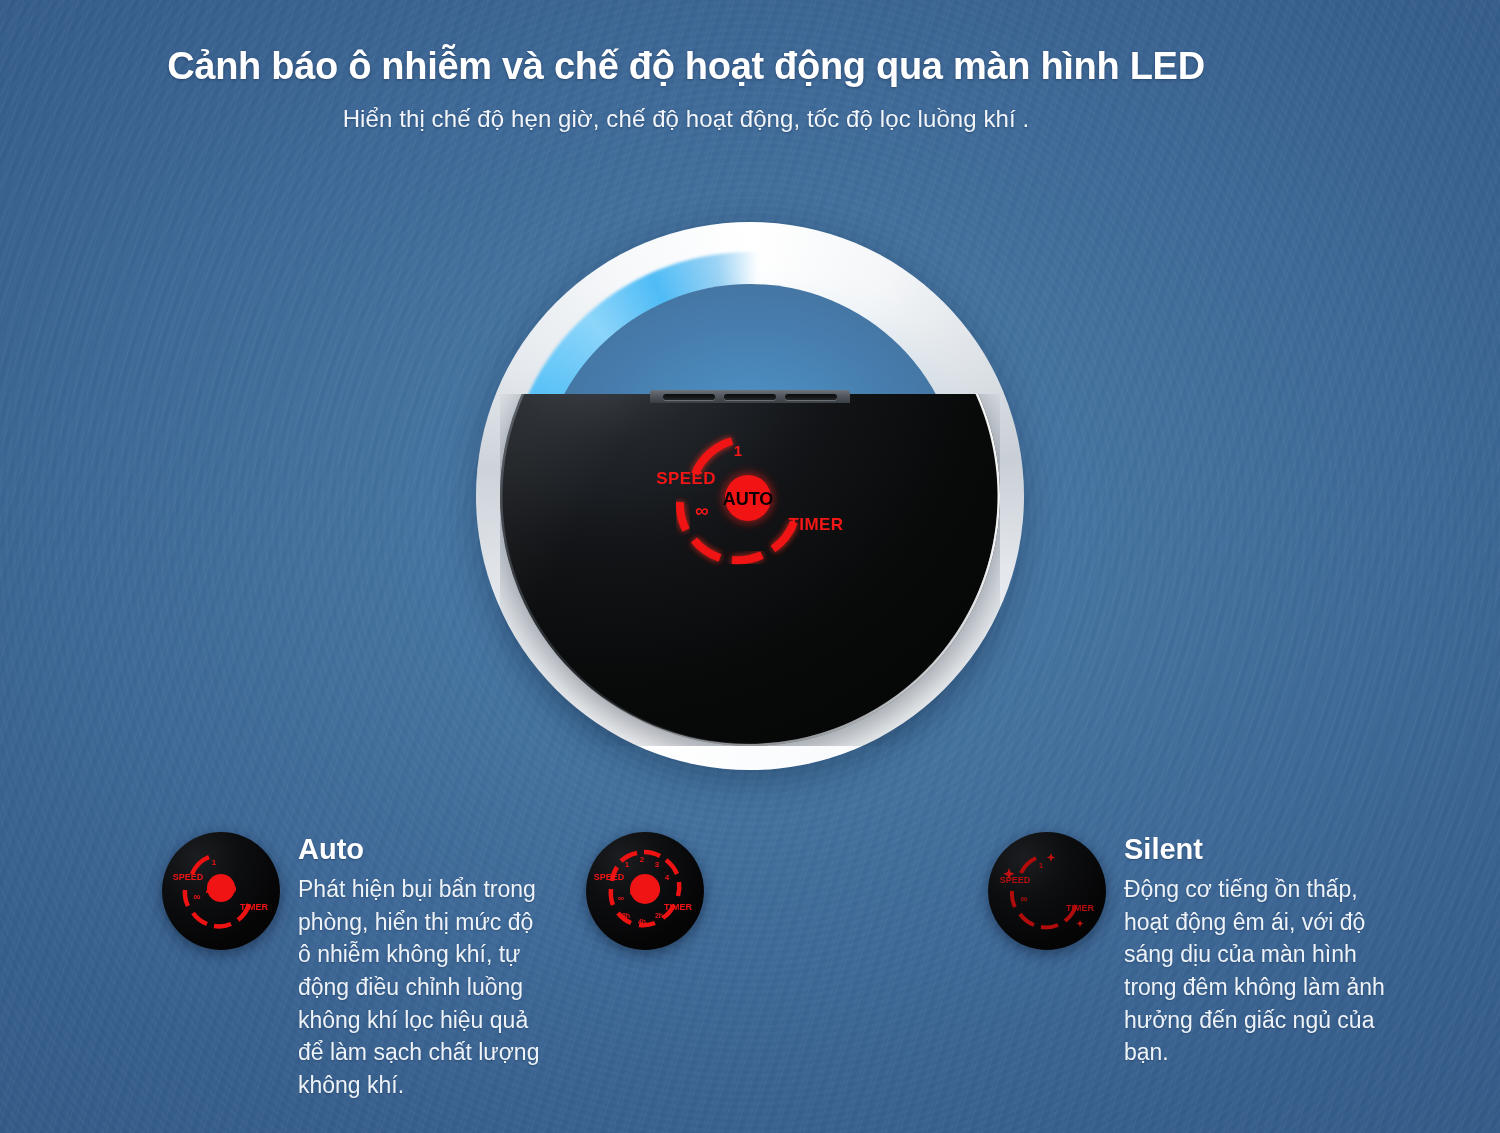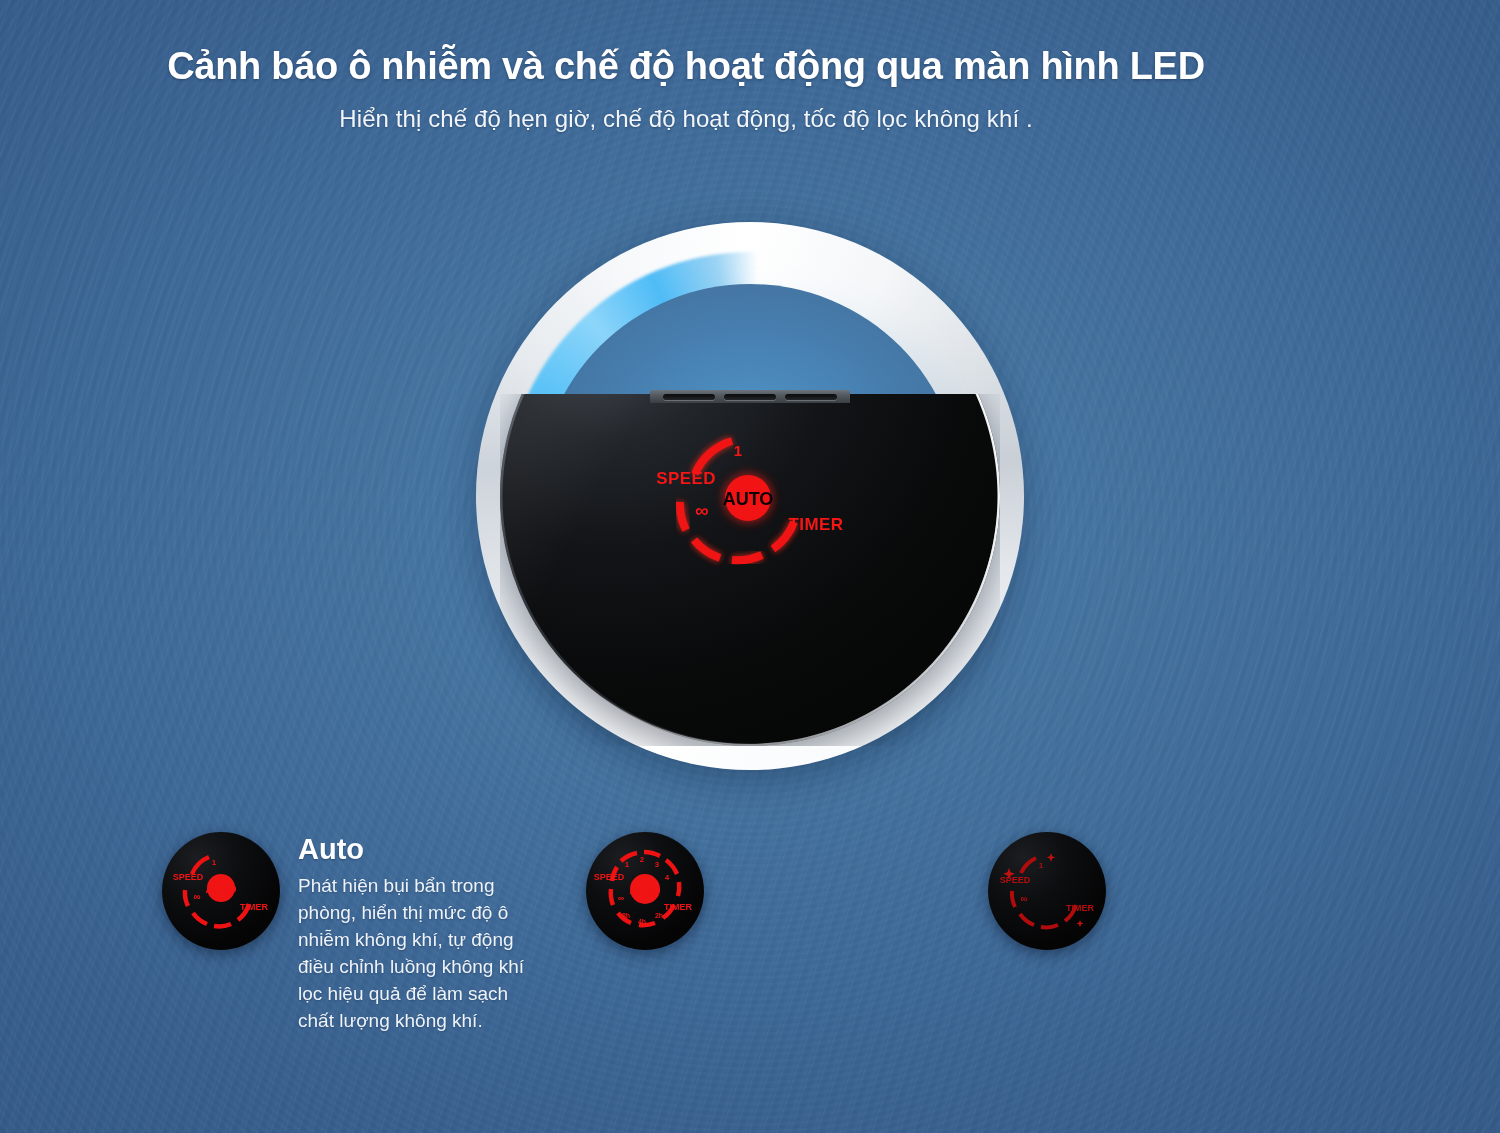--- a/index.html
+++ b/index.html
@@ -249,32 +249,32 @@
   .t-dim .t-arc{ stroke:#b00c0c; }
   .t-dim .t-txt{ fill:#b40d0d; }
 
   .f-body{ margin-left:18px; padding-top:2px; }
   .f-title{
     font-size:29px; font-weight:bold; color:#ffffff;
     line-height:1.1; margin-bottom:7px;
     text-shadow:0 1px 2px rgba(10,30,60,.40);
   }
   .f-desc{
-    font-size:19px; color:#eef3f8; line-height:1.42;
+    font-size:23px; color:#eef3f8; line-height:1.42;
     text-shadow:0 1px 2px rgba(10,30,60,.30);
   }
 </style>
 </head>
 <body>
 
 <div class="page">
 
   <div class="headings">
     <div class="title">Cảnh báo ô nhiễm và chế độ hoạt động qua màn hình LED</div>
-    <div class="subtitle">Hiển thị chế độ hẹn giờ, chế độ hoạt động, tốc độ  lọc không khí .</div>
+    <div class="subtitle">Hiển thị chế độ hẹn giờ, chế độ hoạt động, tốc độ  lọc luồng khí .</div>
   </div>
 
   <div class="device">
 
     <div class="handle-outer"></div>
     <div class="handle-glow"></div>
     <div class="handle-glow-hole"></div>
     <div class="handle-hole"></div>
     <div class="handle-bloom"></div>
 
@@ -399,16 +399,20 @@
           <text class="t-txt" x="36" y="70" text-anchor="middle" font-size="10">∞</text>
           <text class="t-txt" x="92" y="79" text-anchor="middle" font-size="9">TIMER</text>
 
           <g fill="#c11010">
             <path d="M 21 36 l 1.6 4.2 4.2 1.6 -4.2 1.6 -1.6 4.2 -1.6 -4.2 -4.2 -1.6 4.2 -1.6 z"></path>
             <path d="M 63 21 l 1.2 3.2 3.2 1.2 -3.2 1.2 -1.2 3.2 -1.2 -3.2 -3.2 -1.2 3.2 -1.2 z"></path>
             <path d="M 92 88 l 1 2.6 2.6 1 -2.6 1 -1 2.6 -1 -2.6 -2.6 -1 2.6 -1 z"></path>
           </g>
         </svg>
       </div>
+      <div class="f-body">
+        <div class="f-title">Silent</div>
+        <div class="f-desc">Động cơ tiếng ồn thấp, hoạt động êm ái, với độ sáng dịu của màn hình trong đêm không làm ảnh hưởng đến giấc ngủ của bạn.</div>
+      </div>
     </div>
 
   </div>
 </div>
 
 </body></html>

